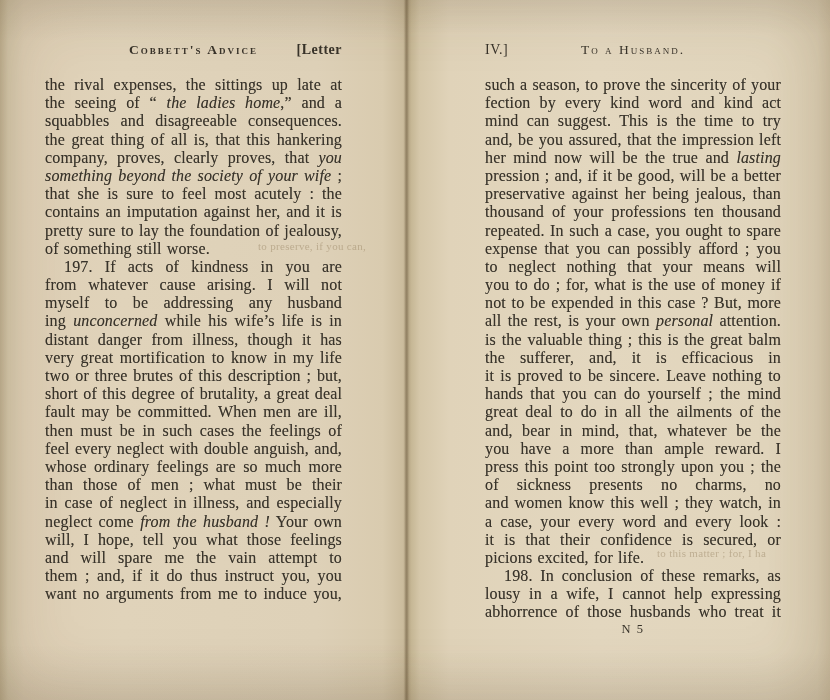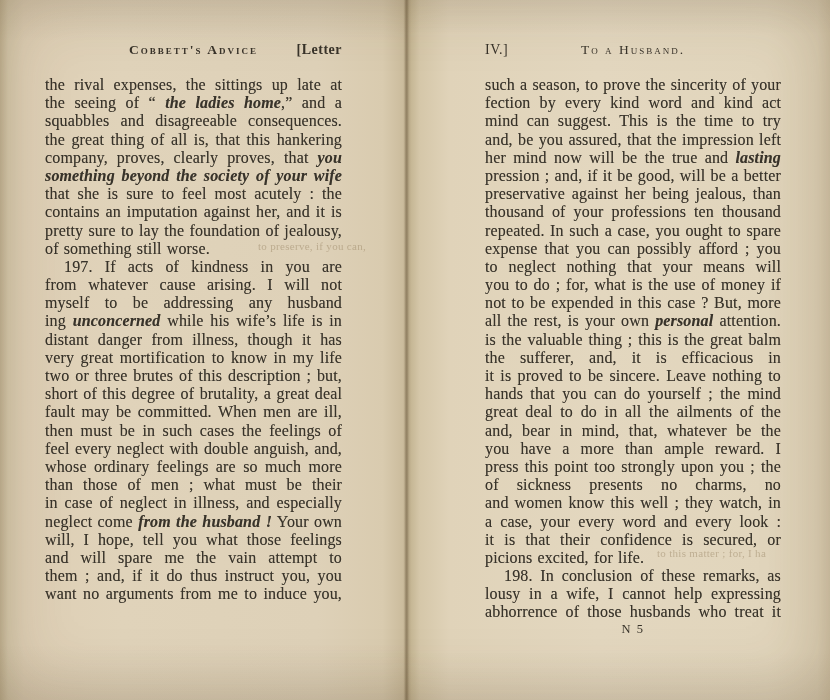--- a/index.html
+++ b/index.html
@@ -46,21 +46,21 @@
   .tb-right { left:78px; width:296px; }
 
   .line {
     height:18.2px; line-height:18.2px; font-size:16px;
     text-align:justify; text-align-last:justify;
     overflow:hidden; letter-spacing:0.15px; word-spacing:0.06em;
     text-shadow:0 0 0.5px rgba(56,51,42,0.45);
   }
   .line.end    { text-align-last:left; }
   .line.indent { text-indent:19px; }
-  .it { font-style:italic;font-weight:bold; }
+  .it { font-style:italic; }
 
   .signature {
     position:absolute; top:622px; left:78px; width:296px;
     text-align:center; font-size:12.5px; font-variant:small-caps; letter-spacing:1.5px;
   }
   .ghost {
     position:absolute; font-size:11px; white-space:nowrap;
     color:rgba(140,119,86,0.42); filter:blur(0.3px); letter-spacing:0.3px;
   }
   .ghost-left  { left:258px; top:240px; }

